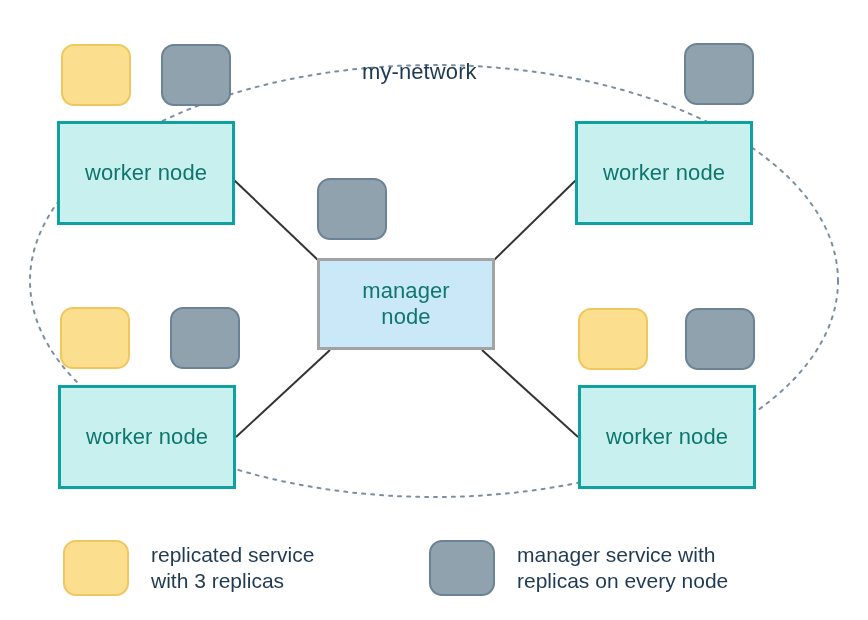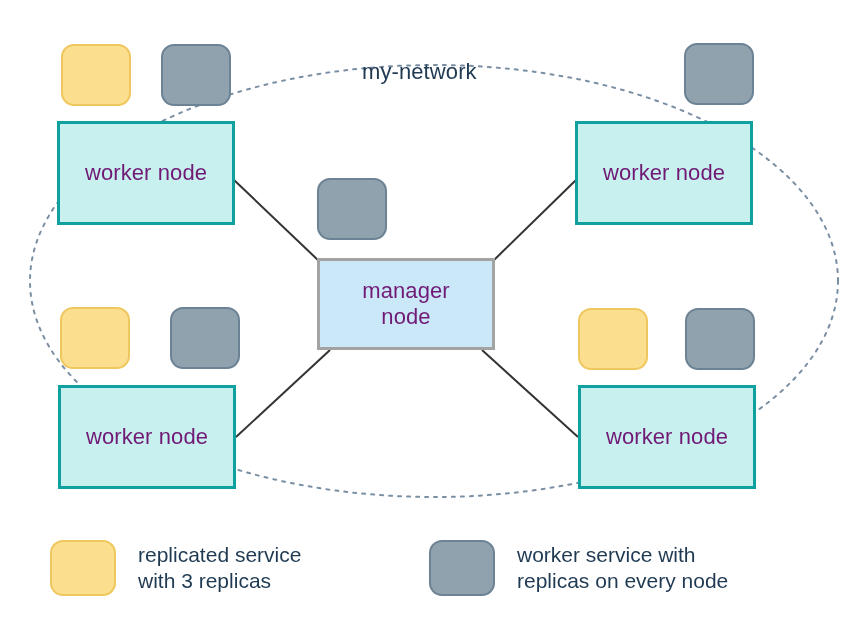--- a/index.html
+++ b/index.html
@@ -27,21 +27,21 @@
   }
   .node-box {
     position: absolute;
     box-sizing: border-box;
     display: flex;
     align-items: center;
     justify-content: center;
     text-align: center;
     font-size: 22px;
     line-height: 1.18;
-    color: #701a75;
+    color: #0f766e;
     letter-spacing: 0.1px;
     white-space: pre-line;
   }
   .worker-box {
     border: 3px solid #0fa0a0;
     background: #c8f0ef;
   }
   .manager-box {
     border: 3px solid #a3a3a3;
     background: #cbe8f9;
@@ -115,25 +115,25 @@
     </div>
   <div id="nodes-layer">
       <div class="node-box worker-box" style="left: 57px; top: 121px; width: 178px; height: 104px;"><span>worker node</span></div>
       <div class="node-box worker-box" style="left: 575px; top: 121px; width: 178px; height: 104px;"><span>worker node</span></div>
       <div class="node-box manager-box" style="left: 317px; top: 258px; width: 178px; height: 92px;"><span>manager
 node</span></div>
       <div class="node-box worker-box" style="left: 58px; top: 385px; width: 178px; height: 104px;"><span>worker node</span></div>
       <div class="node-box worker-box" style="left: 578px; top: 385px; width: 178px; height: 104px;"><span>worker node</span></div>
     </div>
   <div id="legend-layer">
-      <div class="legend-item" style="left: 50px; top: 540px;">
+      <div class="legend-item" style="left: 63px; top: 540px;">
         <div class="legend-swatch svc-replicated"></div>
         <div class="legend-text">replicated service
 with 3 replicas</div>
       </div>
       <div class="legend-item" style="left: 429px; top: 540px;">
         <div class="legend-swatch svc-global"></div>
-        <div class="legend-text">worker service with
+        <div class="legend-text">manager service with
 replicas on every node</div>
       </div>
     </div>
 
 </div>
 
 </body></html>

